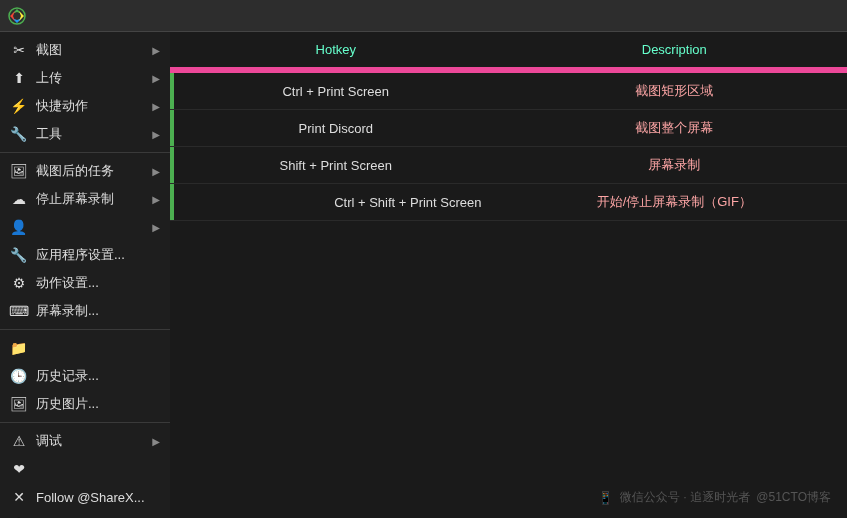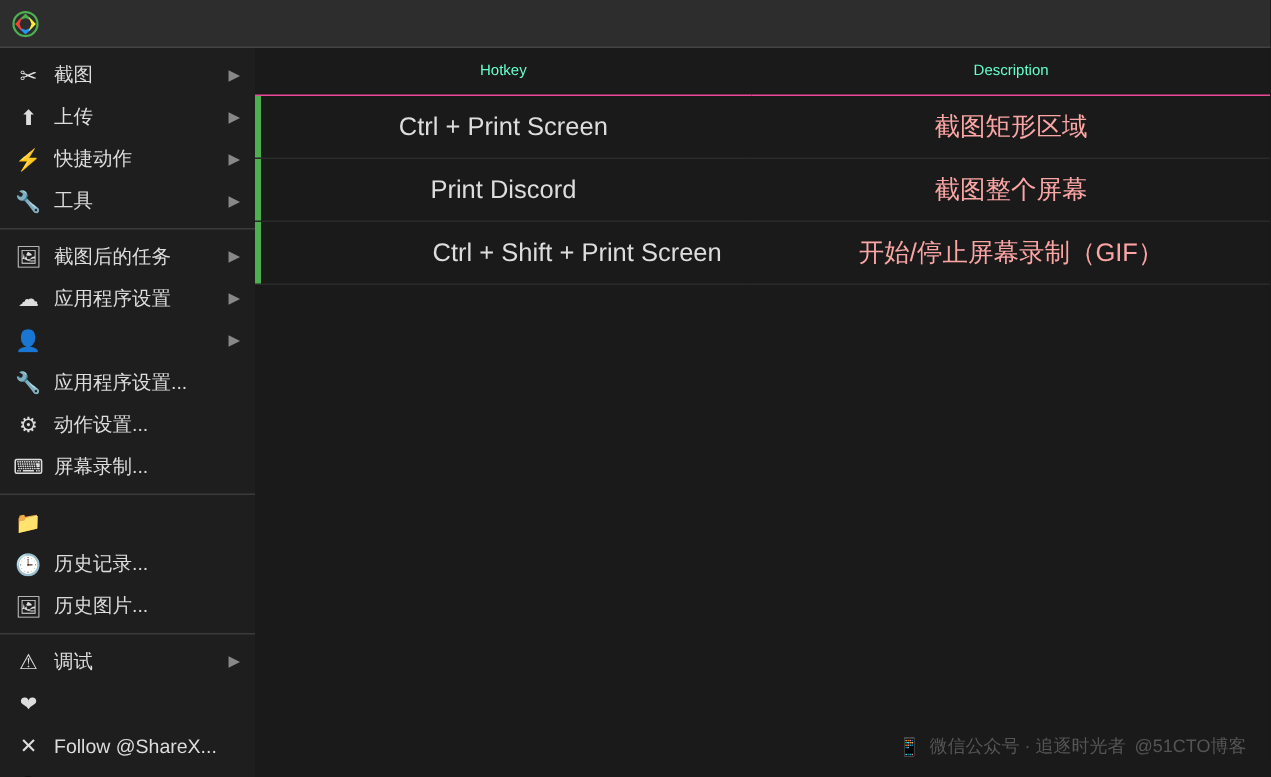--- a/index.html
+++ b/index.html
@@ -121,33 +121,33 @@
       color: #ddd;
     }
     .hotkey-table thead tr {
       background: #1a1a1a;
     }
     .hotkey-table thead th {
       padding: 10px 20px;
       font-weight: normal;
       color: #6fc;
       text-align: center;
-      font-size: 10px;
-      border-bottom: 1px solid #ec4899;
+      font-size: 13px;
+      border-bottom: 6px solid #ec4899;
     }
     .hotkey-table tbody tr {
       border-bottom: 1px solid #2a2a2a;
     }
     .hotkey-row {
       position: relative;
     }
     .hotkey-row td {
       padding: 9px 20px;
       text-align: center;
-      font-size: 17px;
+      font-size: 13px;
     }
     .hotkey-row td:first-child {
       position: relative;
     }
     .green-bar {
       position: absolute;
       left: 0;
       top: 0;
       bottom: 0;
       width: 4px;
@@ -218,21 +218,21 @@
         <span class="arrow">▶</span>
       </div>
       <div class="menu-separator"></div>
       <div class="menu-item">
         <span class="icon">🖼</span>
         <span class="label">截图后的任务</span>
         <span class="arrow">▶</span>
       </div>
       <div class="menu-item">
         <span class="icon">☁</span>
-        <span class="label">应用程序设置</span>
+        <span class="label">停止屏幕录制</span>
         <span class="arrow">▶</span>
       </div>
       <div class="menu-item">
         <span class="icon">👤</span>
         <span class="arrow">▶</span>
       </div>
       <div class="menu-item">
         <span class="icon">🔧</span>
         <span class="label">应用程序设置...</span>
       </div>
@@ -286,20 +286,24 @@
       <tbody id="hotkey-tbody">
       <tr class="hotkey-row">
             <td style="position: relative;"><div class="green-bar"></div><span class="hotkey-key">Ctrl + Print Screen</span></td>
             <td class="hotkey-desc">截图矩形区域</td>
           </tr>
           <tr class="hotkey-row">
             <td style="position: relative;"><div class="green-bar"></div><span class="hotkey-key">Print Discord</span></td>
             <td class="hotkey-desc">截图整个屏幕</td>
           </tr>
           <tr class="hotkey-row">
+            <td style="position: relative;"><div class="green-bar"></div><span class="hotkey-key">Shift + Print Screen</span></td>
+            <td class="hotkey-desc">屏幕录制</td>
+          </tr>
+          <tr class="hotkey-row">
             <td style="position: relative; text-align: right;"><div class="green-bar"></div><span class="hotkey-key">Ctrl + Shift + Print Screen</span></td>
             <td class="hotkey-desc">开始/停止屏幕录制（GIF）</td>
           </tr>
         </tbody>
     </table>
 
     <div class="watermark">
       <span>📱</span>
       <span>微信公众号 · 追逐时光者</span>
       <span>@51CTO博客</span>

